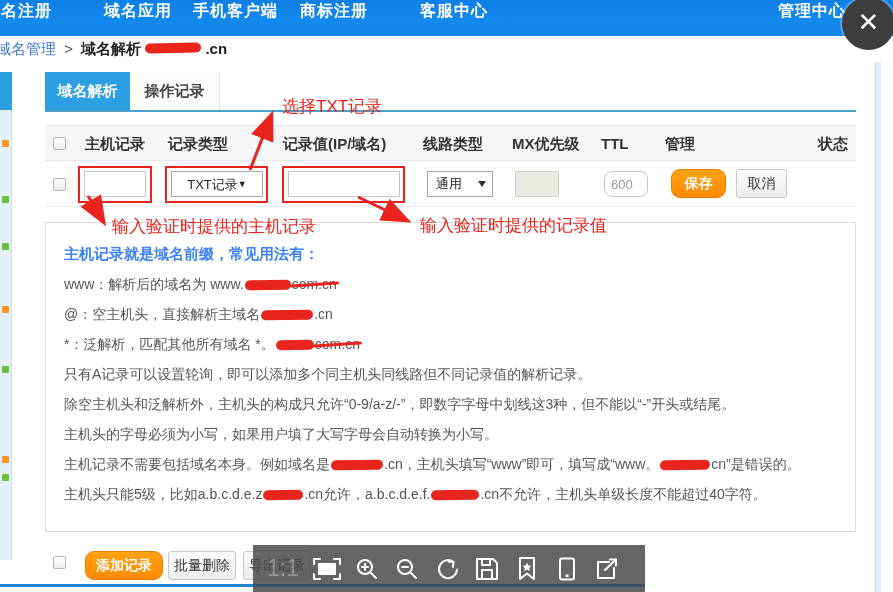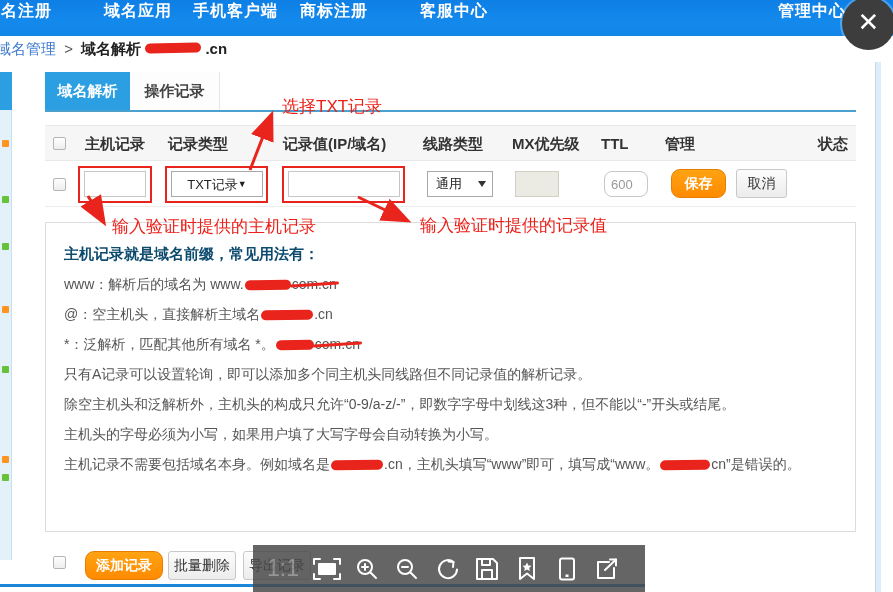--- a/index.html
+++ b/index.html
@@ -77,21 +77,21 @@
               border:1px solid #c8c8c8; border-radius:3px; color:#333; font-size:14px;
               text-align:center; line-height:27px; cursor:pointer; font-family:inherit; }
   
   .red-box { position:absolute; border:2px solid #e8241d; background:transparent; z-index:40; pointer-events:none;}
   .annot { position:absolute; color:#ed2019; font-size:17px; white-space:nowrap; z-index:45; }
   .arrow-layer { position:absolute; left:0; top:0; width:893px; height:592px; z-index:44; pointer-events:none; }
   
   .help { position:absolute; left:45px; top:222px; width:811px; height:310px;
           border:1px solid #dcdcdc; background:#fff; padding:16px 14px 0 18px; z-index:7;}
   .help p { height:30px; line-height:30px; font-size:14px; color:#555; white-space:nowrap; overflow:hidden;}
-  .help p.title { font-weight:bold; color:#0c4a6e; font-size:15px; }
+  .help p.title { font-weight:bold; color:#3b82f6; font-size:15px; }
   .blob { display:inline-block; height:10px; background:#e8241d; border-radius:5px;
           vertical-align:middle; margin:0 1px; transform:rotate(-1deg); }
   .strike { position:relative; display:inline-block; }
   .strike::after { content:""; position:absolute; left:-2px; right:-2px; top:48%; height:3px;
                    background:#e8241d; transform:rotate(-4deg); border-radius:2px;}
   
   .footer { position:absolute; left:45px; top:546px; width:811px; height:40px; z-index:9;}
   
   .viewer { position:absolute; left:253px; top:545px; width:392px; height:47px;
             background:rgba(72,72,72,.84); z-index:70; display:flex; align-items:center; }
@@ -190,20 +190,21 @@
 
 <div class="help">
   <p class="title">主机记录就是域名前缀，常见用法有：</p>
   <p><span>www：解析后的域名为 www.</span><span class="blob" style="width:46px"></span><span class="strike">com.cn</span></p>
   <p><span>@：空主机头，直接解析主域名</span><span class="blob" style="width:52px"></span><span>.cn</span></p>
   <p><span>*：泛解析，匹配其他所有域名 *。</span><span class="blob" style="width:38px"></span><span class="strike">com.cn</span></p>
   <p>只有A记录可以设置轮询，即可以添加多个同主机头同线路但不同记录值的解析记录。</p>
   <p>除空主机头和泛解析外，主机头的构成只允许“0-9/a-z/-”，即数字字母中划线这3种，但不能以“-”开头或结尾。</p>
   <p>主机头的字母必须为小写，如果用户填了大写字母会自动转换为小写。</p>
   <p><span>主机记录不需要包括域名本身。例如域名是</span><span class="blob" style="width:52px"></span><span>.cn，主机头填写“www”即可，填写成“www。</span><span class="blob" style="width:50px"></span><span>cn”是错误的。</span></p>
+  <p><span>主机头只能5级，比如a.b.c.d.e.z</span><span class="blob" style="width:40px"></span><span>.cn允许，a.b.c.d.e.f.</span><span class="blob" style="width:48px"></span><span>.cn不允许，主机头单级长度不能超过40字符。</span></p>
 </div>
 
 <div class="footer">
   <span class="cb" style="left:8px;top:10px"></span>
   <button class="btn-orange" style="left:40px;top:5px;width:78px">添加记录</button>
   <button class="btn-gray" style="left:123px;top:5px;width:68px">批量删除</button>
   <button class="btn-gray" style="left:198px;top:5px;width:68px">导出记录</button>
 </div>
 
 <div class="viewer">

